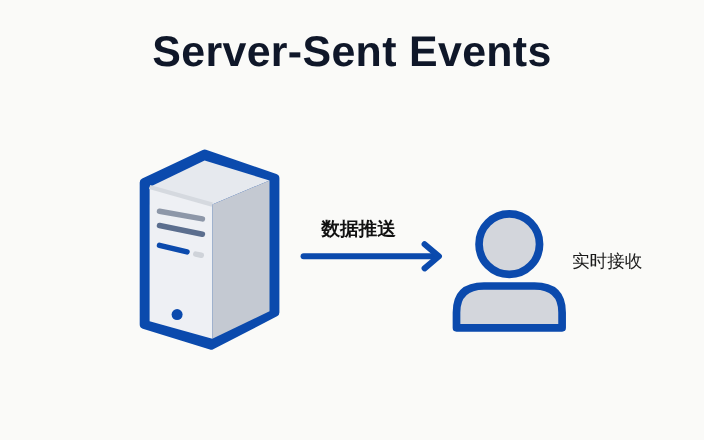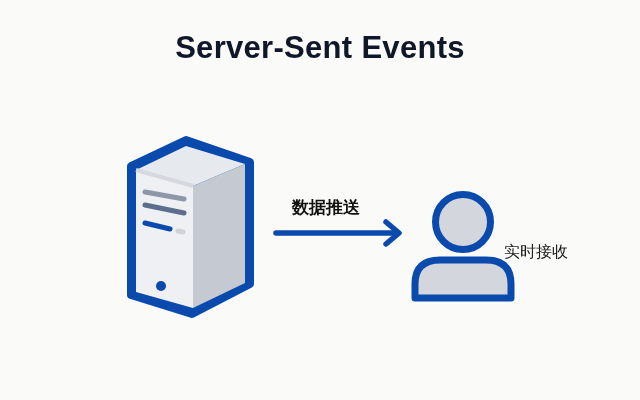--- a/index.html
+++ b/index.html
@@ -17,35 +17,35 @@
       background: #fafaf8;
     }
     .title {
       position: absolute;
       left: 0;
       top: 18px;
       width: 640px;
       text-align: center;
       font-family: "Liberation Sans", "DejaVu Sans", sans-serif;
       font-weight: bold;
-      font-size: 31px;
+      font-size: 39px;
       line-height: 60px;
       color: #0f1729;
       letter-spacing: 0.3px;
     }
     .label {
       position: absolute;
-      font-family: Liberation Mono, monospace;
+      font-family: Liberation Sans, sans-serif;
       font-size: 16px;
       line-height: 20px;
       color: #1a1a1a;
       white-space: nowrap;
     }
     .label-left { left: 38px; top: 229px; }
-    .label-right { left: 504px; top: 229px; margin-top: 14px; }
+    .label-right { left: 520px; top: 229px; }
     .label-arrow {
       left: 292px;
       top: 199px;
       font-weight: bold;
       font-size: 17px;
       color: #111111;
     }
     svg.diagram {
       position: absolute;
       left: 0;

